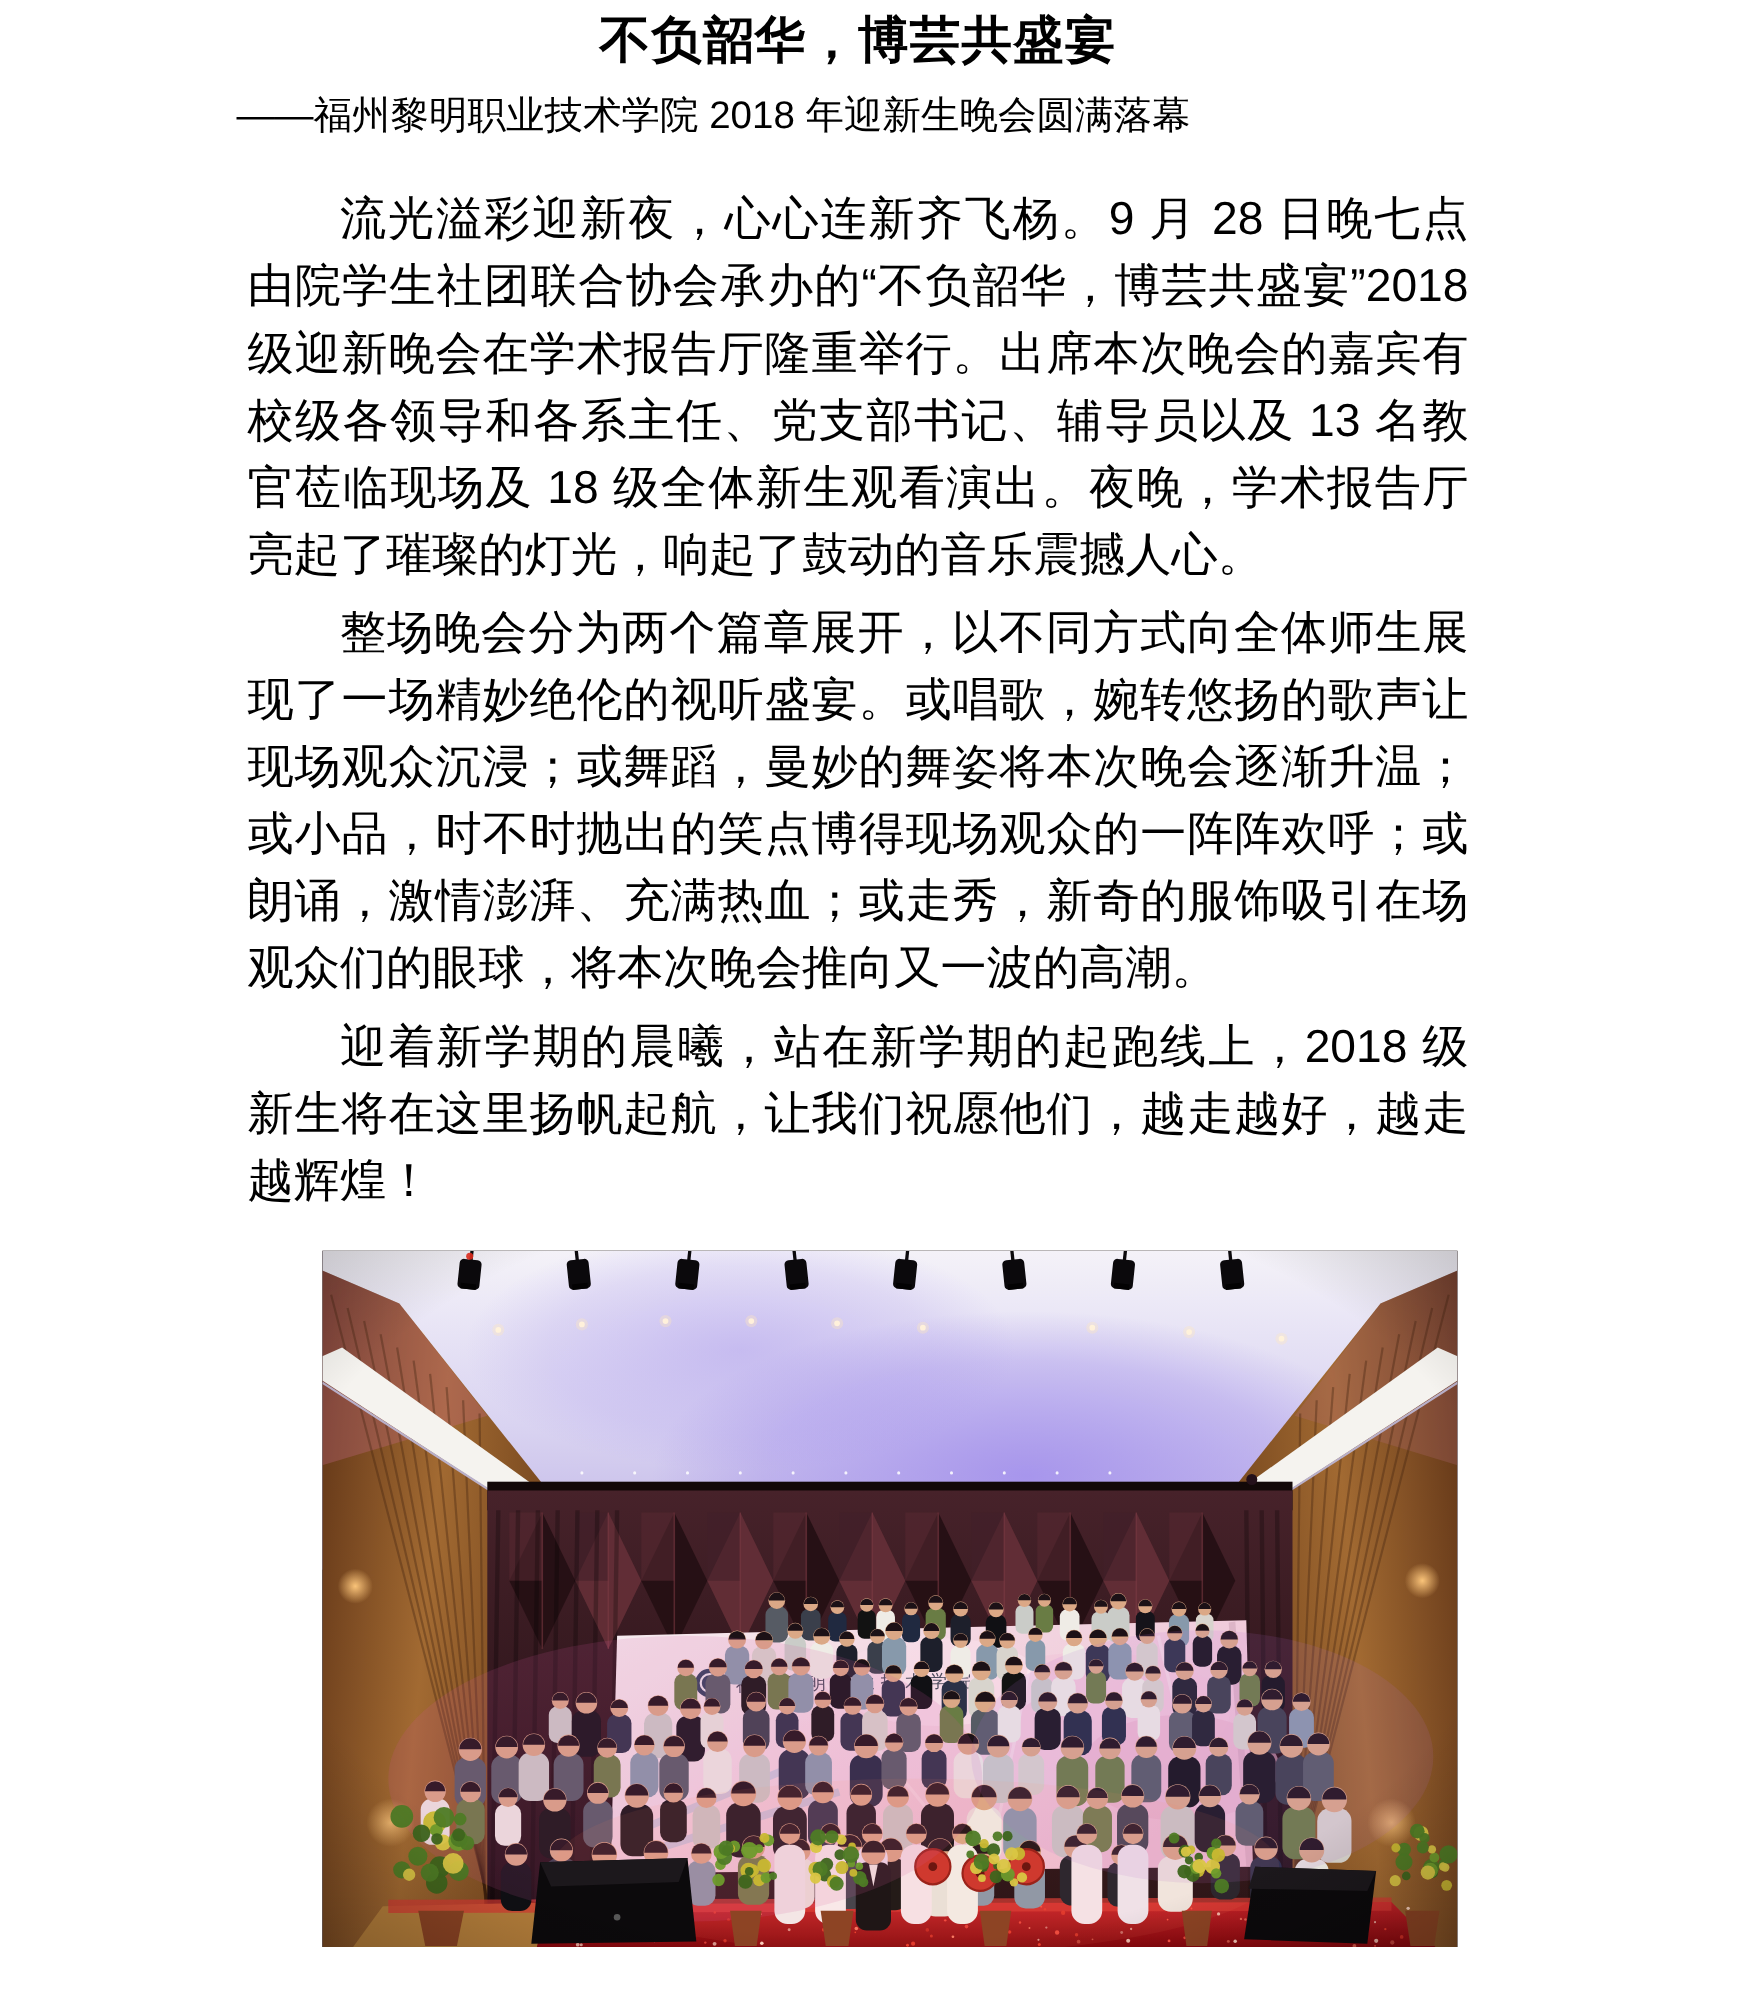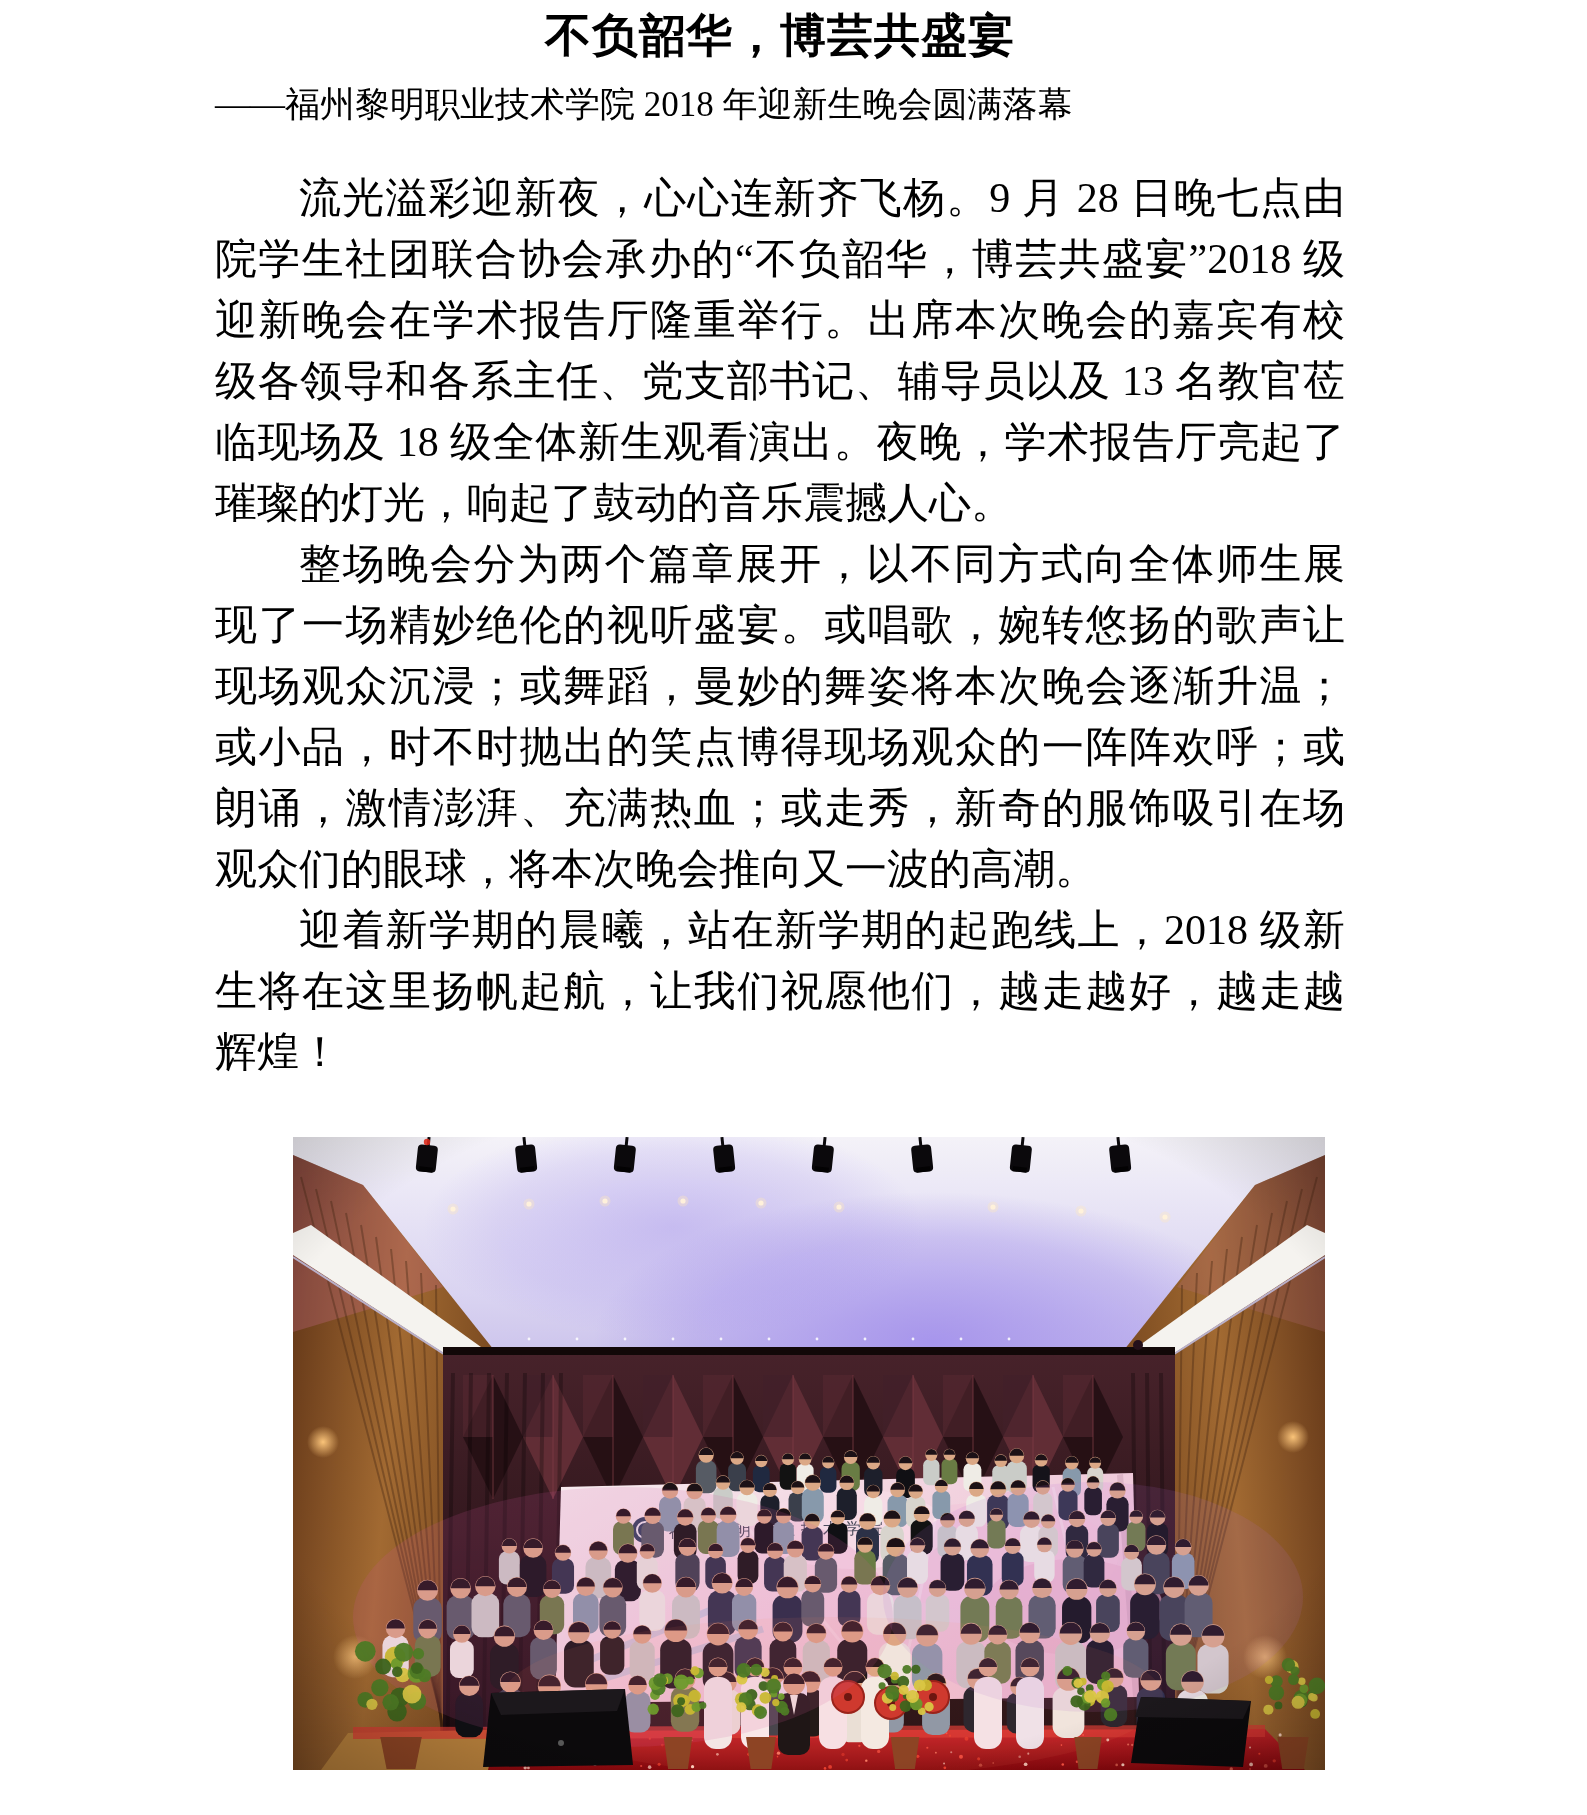--- a/index.html
+++ b/index.html
@@ -1,30 +1,30 @@
 <!DOCTYPE html>
 <html><head>
 <meta charset="utf-8">
 <style>
   html,body{margin:0;padding:0;background:#ffffff;}
   .page{
     position:relative;width:1587px;height:1815px;background:#ffffff;overflow:hidden;
-    font-family:Liberation Serif, serif;color:#000;
+    font-family:Liberation Sans, sans-serif;color:#000;
   }
   .doc{position:absolute;left:215px;top:0;width:1130px;}
   .doc-title{
     padding-top:10px;margin:0;text-align:center;
     font-size:46px;line-height:52px;font-weight:bold;letter-spacing:1px;
   }
   .doc-subtitle{
     margin-top:22px;text-align:left;padding-right:12px;
     font-size:35px;line-height:42px;
   }
   .doc-body{margin-top:42px;font-size:42px;line-height:61px;text-align:justify;}
-  .doc-body p{margin:0;text-indent:2em;}
+  .doc-body p{margin:10px;text-indent:2em;}
   .photo-wrap{
     position:absolute;left:293px;top:1137px;width:1032px;height:633px;
     background:#1a0e12;overflow:hidden;
   }
   .photo-wrap svg{display:block;filter:blur(.4px) saturate(1.05);}
 </style>
 </head>
 <body>
 
 <div class="page">

